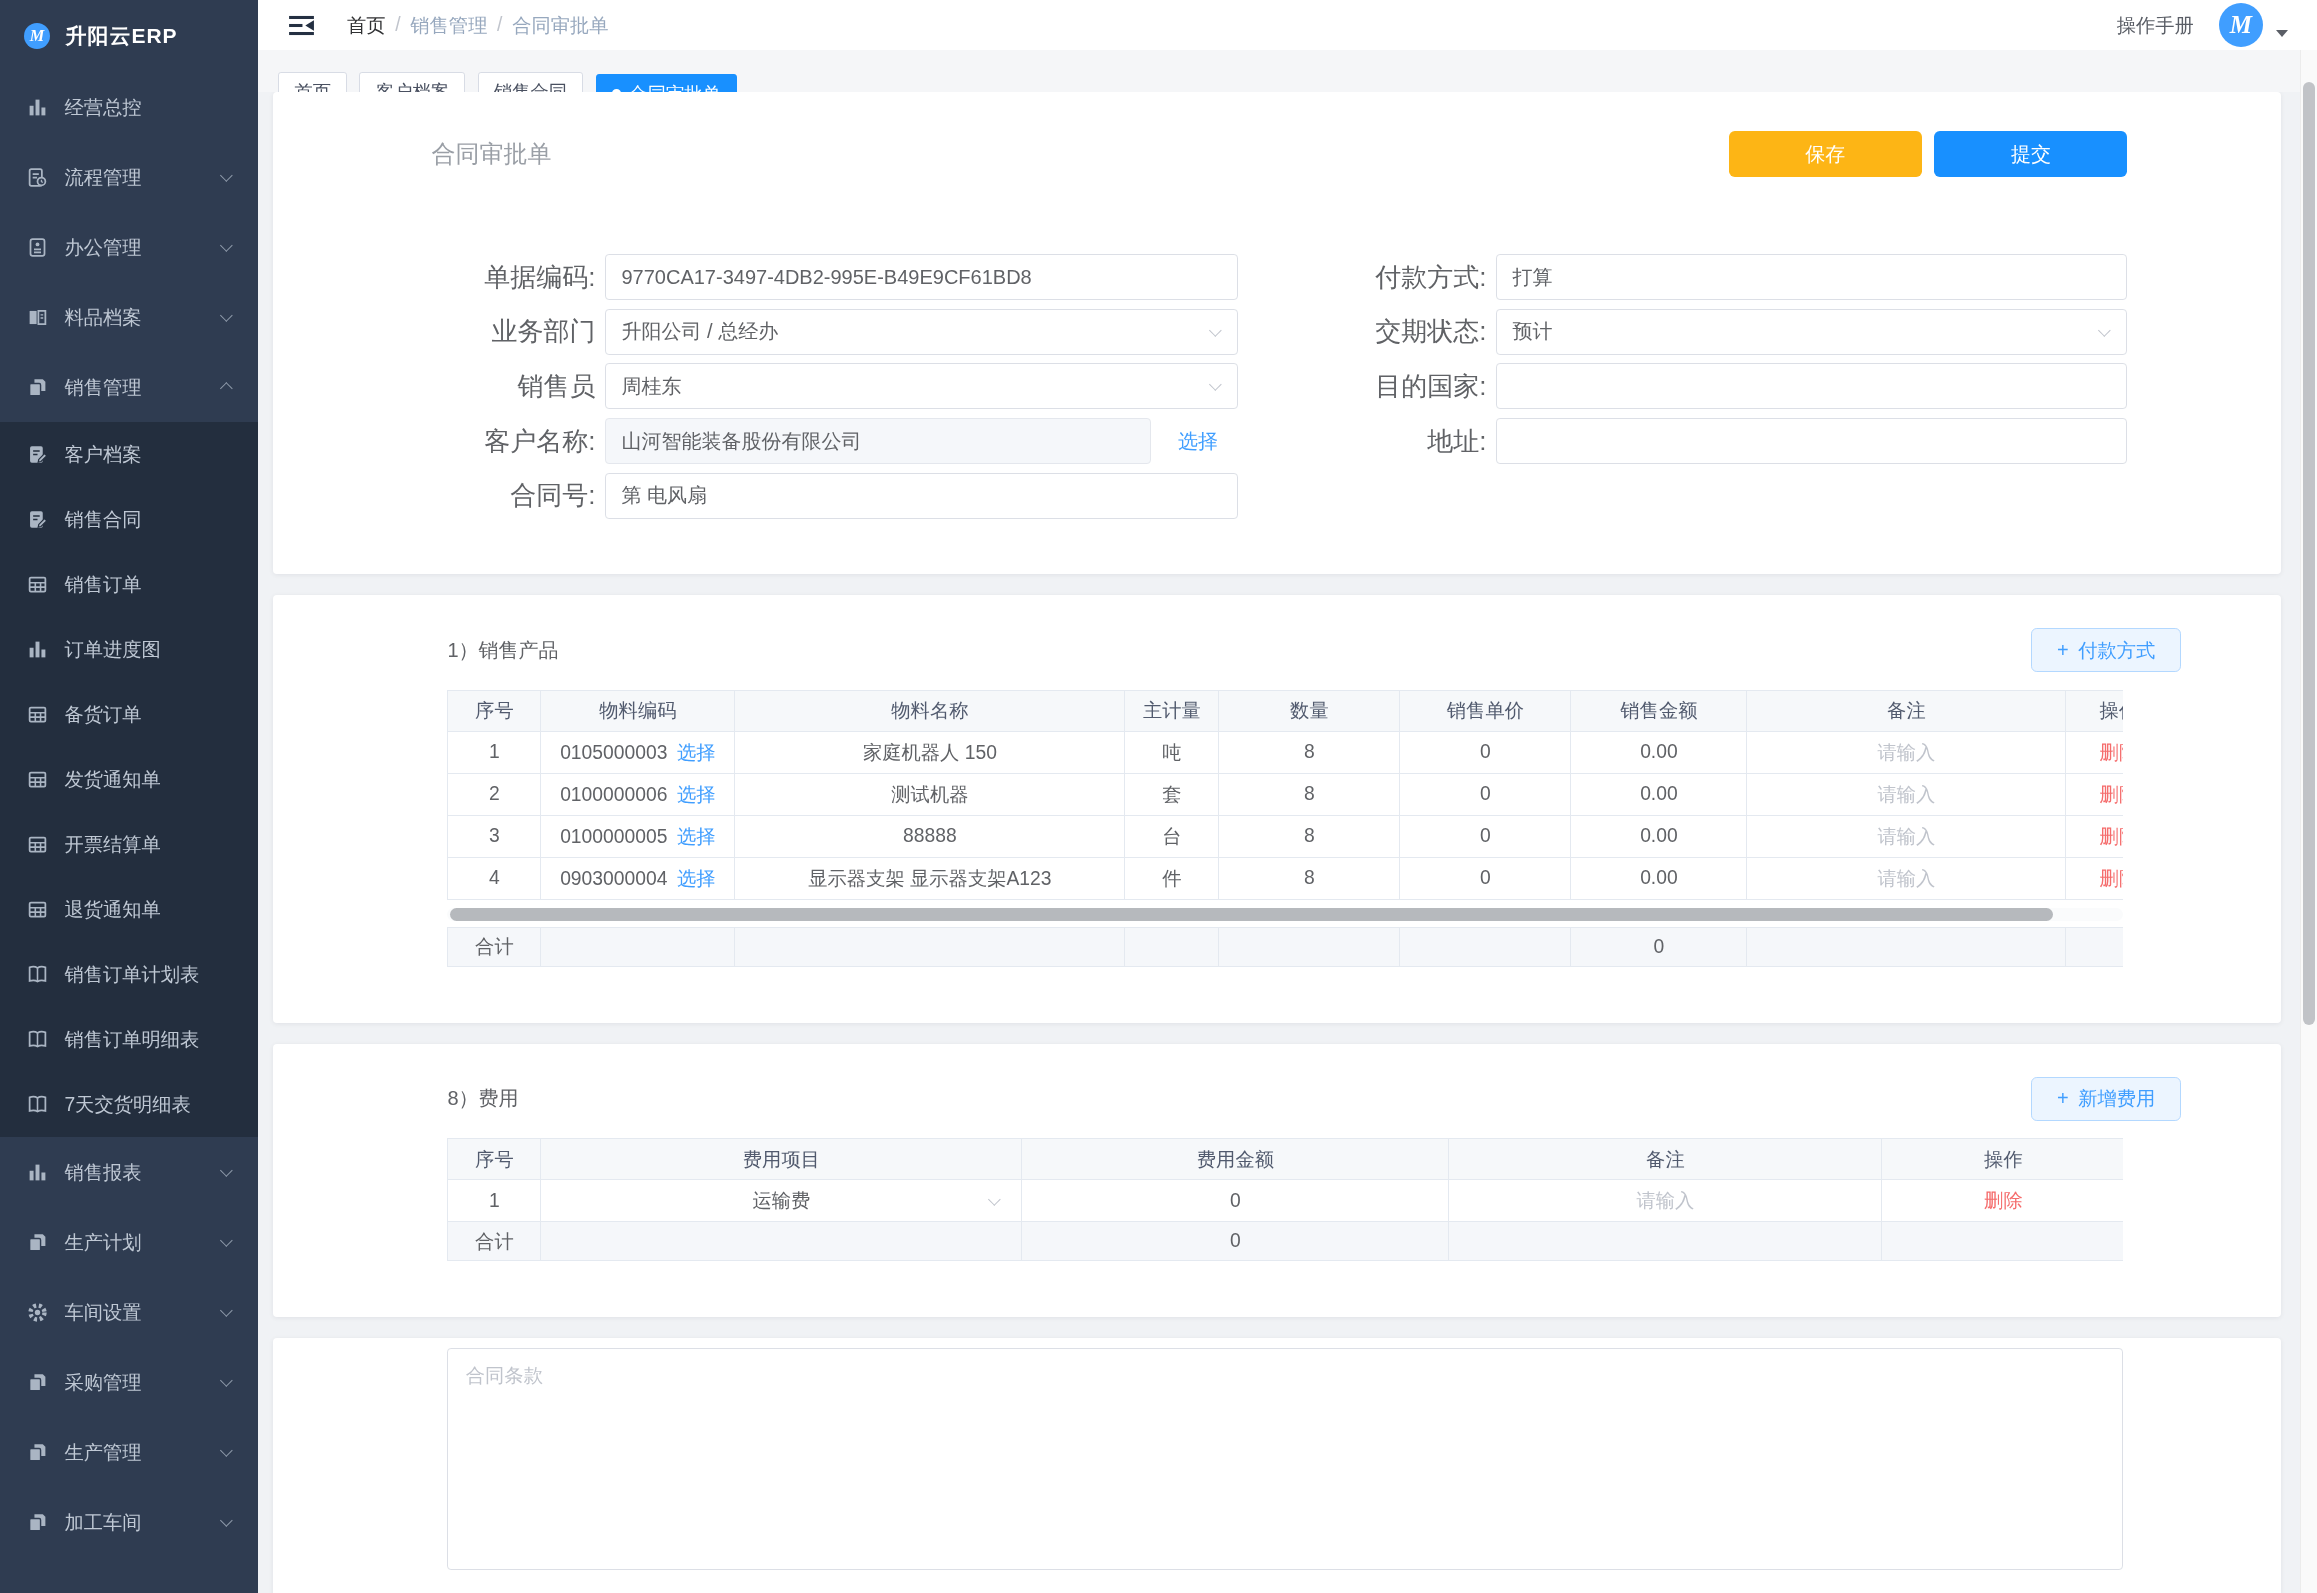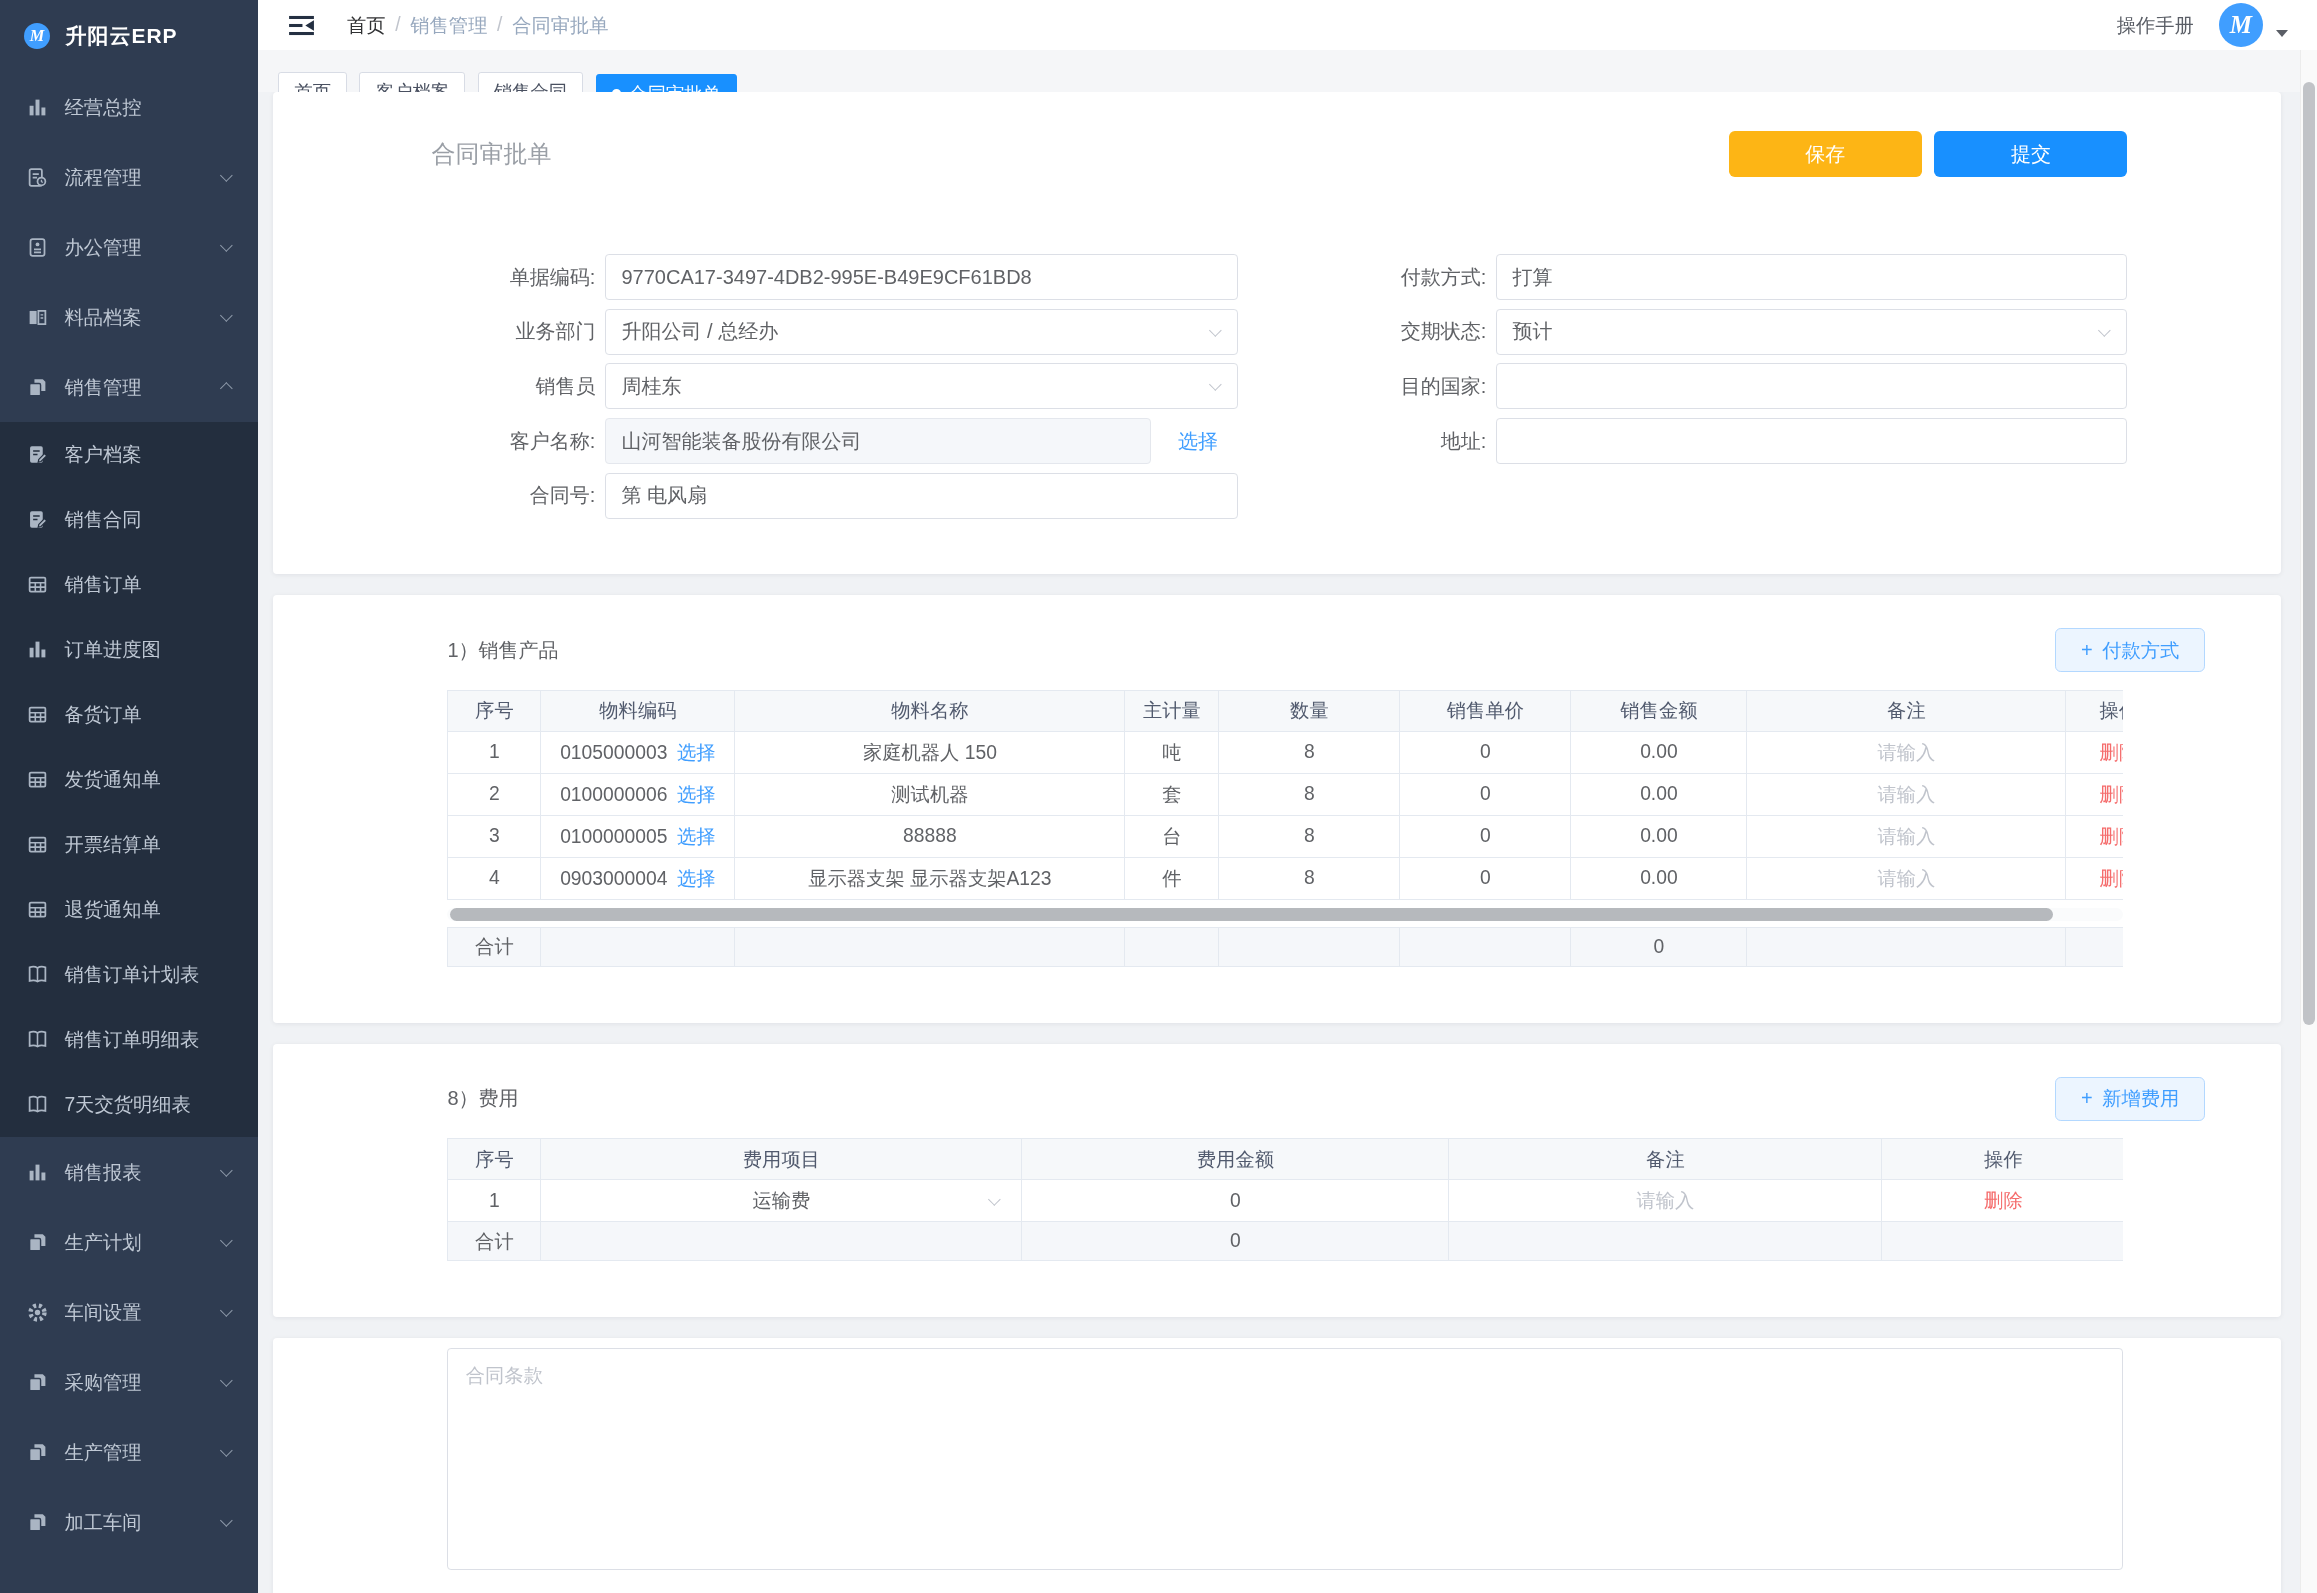--- a/index.html
+++ b/index.html
@@ -55,39 +55,39 @@
   .card-title { font-size:24px; font-weight:normal; color:#9a9fa6; }
   .head-btns { margin-left:auto; display:flex; }
   .btn { width:193px; height:46px; border:none; border-radius:5.8px; color:#fff; font-size:20px;
     cursor:pointer; font-family:inherit; }
   .btn-save { background:var(--warning,#fdb515); margin-right:12.6px; }
   .btn-submit { background:var(--primary,#1890ff); }
   .form-grid { display:flex; justify-content:space-between; margin-top:77px; }
   .fcol { width:807px; }
   .fcol.right { width:815px; }
   .frow { display:flex; align-items:center; height:46px; margin-bottom:8.7px; position:relative; }
-  .flabel { width:164px; text-align:right; font-size:20px; color:#606266; flex:0 0 164px; }
+  .flabel { width:164px; text-align:right; font-size:26px; color:#606266; flex:0 0 164px; }
   .fcol.right .flabel { width:174px; flex-basis:174px; }
   .fctrl { position:relative; height:46px; border:1px solid #dcdfe6; border-radius:3.9px; background:#fff;
     margin-left:9.7px; flex:1; display:flex; align-items:center; padding:0 39px 0 15.4px;
     font-size:20px; color:#606266; cursor:text; }
   .frow[data-type="disabled"] .fctrl { background:#f5f7fa; border-color:#e4e7ed; flex:0 0 546px; cursor:not-allowed; }
   .frow[data-type="cascader"] .fctrl { flex:0 0 243px; cursor:pointer; }
   .frow[data-type="select"] .fctrl { cursor:pointer; }
   .chev-down { display:none; position:absolute; right:17.4px; top:50%; width:8.7px; height:8.7px;
     border-right:1.7px solid #c0c4cc; border-bottom:1.7px solid #c0c4cc; transform:translateY(-70%) rotate(45deg); }
   .frow[data-type="select"] .chev-down, .frow[data-type="cascader"] .chev-down { display:block; }
   .cal-icon { display:none; width:18.3px; height:18.3px; border:1.7px solid #c0c4cc; border-radius:2.9px;
     margin-right:11.6px; position:relative; flex:0 0 18.3px; }
   .cal-icon::before { content:""; position:absolute; left:1.9px; right:1.9px; top:2.9px; border-top:1.7px solid #c0c4cc; }
   .frow[data-type="date"] .cal-icon { display:block; }
   .flink { font-size:20px; color:var(--link,#409eff); margin-left:27px; cursor:pointer; text-decoration:none; font-weight:500; }
 
   
-  .sec-card { padding:33px 76px 56px 174px; }
+  .sec-card { padding:33px 100px 56px 174px; }
   .sec-head { display:flex; align-items:center; }
   .sec-title { font-size:20px; color:#606266; font-weight:normal; }
   .btn-add { margin-left:auto; height:44px; padding:0 25px; background:#ecf5ff; border:1px solid #b3d8ff;
     border-radius:5.8px; color:var(--link,#409eff); font-size:19.3px; cursor:pointer; font-family:inherit; }
   .btn-add .plus { margin-right:9.7px; font-size:20px; }
   .tclip { width:1676px; overflow:hidden; margin-top:17.4px; }
   table { border-collapse:collapse; table-layout:fixed; }
   .t-products { width:1722px; }
   .t-products-total { width:1722px; }
   .t-fees, .t-fees-total { width:1676px; }

